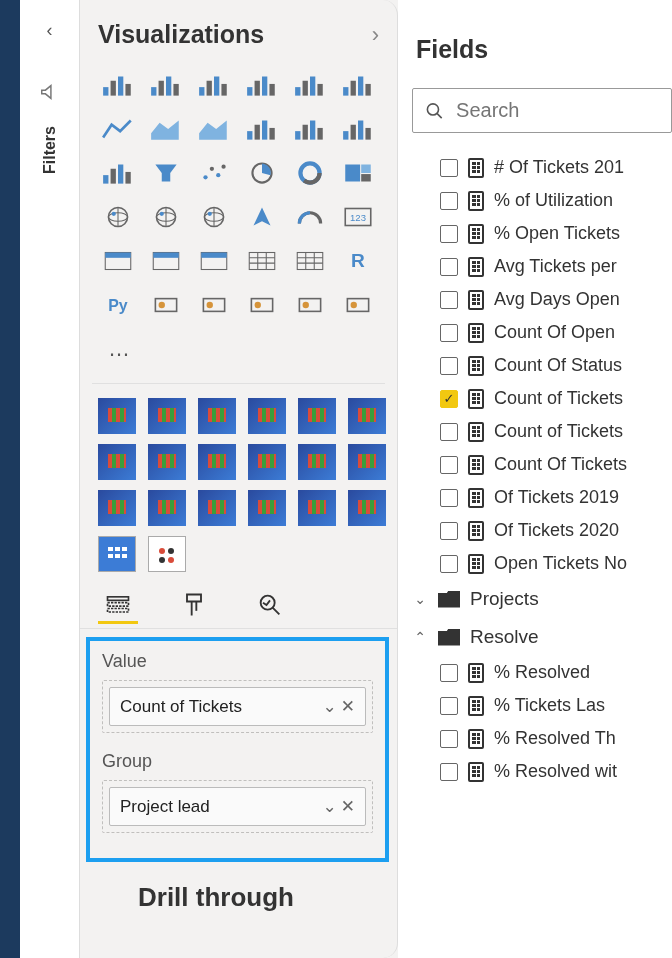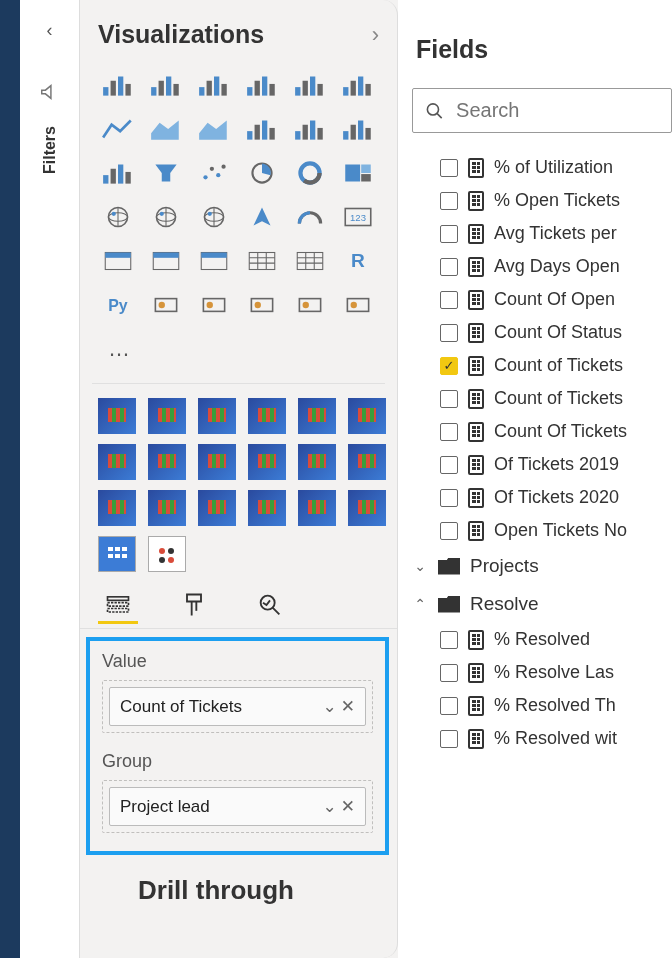--- a/index.html
+++ b/index.html
@@ -133,21 +133,21 @@
     display:flex; align-items:center; justify-content:center;
     cursor:pointer;
     border-bottom:3px solid transparent;
   }
   .tab.active { border-bottom-color:#f2c811; }
   .tab svg { width:28px; height:28px; }
 
   .highlight-box {
     border: 4px solid #1c9ff0;
     margin: 8px 8px 8px 6px;
-    padding: 10px 12px 18px;
+    padding: 10px 12px 25px;
   }
   .field-label {
     font-size: 18px;
     color:#555;
     margin-bottom:8px;
   }
   .field-well {
     border:1px dashed #c0bfbd;
     border-radius:2px;
     padding:6px;
@@ -639,20 +639,32 @@
       <li class="field-item">
         <div class="checkbox"></div>
         <div class="calc-icon">
           <span></span>
           <span></span>
           <span></span>
           <span></span>
           <span></span>
           <span></span>
         </div>
+        <span># Of Tickets 201</span>
+      </li>
+      <li class="field-item">
+        <div class="checkbox"></div>
+        <div class="calc-icon">
+          <span></span>
+          <span></span>
+          <span></span>
+          <span></span>
+          <span></span>
+          <span></span>
+        </div>
         <span>% of Utilization</span>
       </li>
       <li class="field-item">
         <div class="checkbox"></div>
         <div class="calc-icon">
           <span></span>
           <span></span>
           <span></span>
           <span></span>
           <span></span>
@@ -808,21 +820,21 @@
       <li class="field-item">
         <div class="checkbox"></div>
         <div class="calc-icon">
           <span></span>
           <span></span>
           <span></span>
           <span></span>
           <span></span>
           <span></span>
         </div>
-        <span>% Resolve Las</span>
+        <span>% Tickets Las</span>
       </li>
       <li class="field-item">
         <div class="checkbox"></div>
         <div class="calc-icon">
           <span></span>
           <span></span>
           <span></span>
           <span></span>
           <span></span>
           <span></span>

